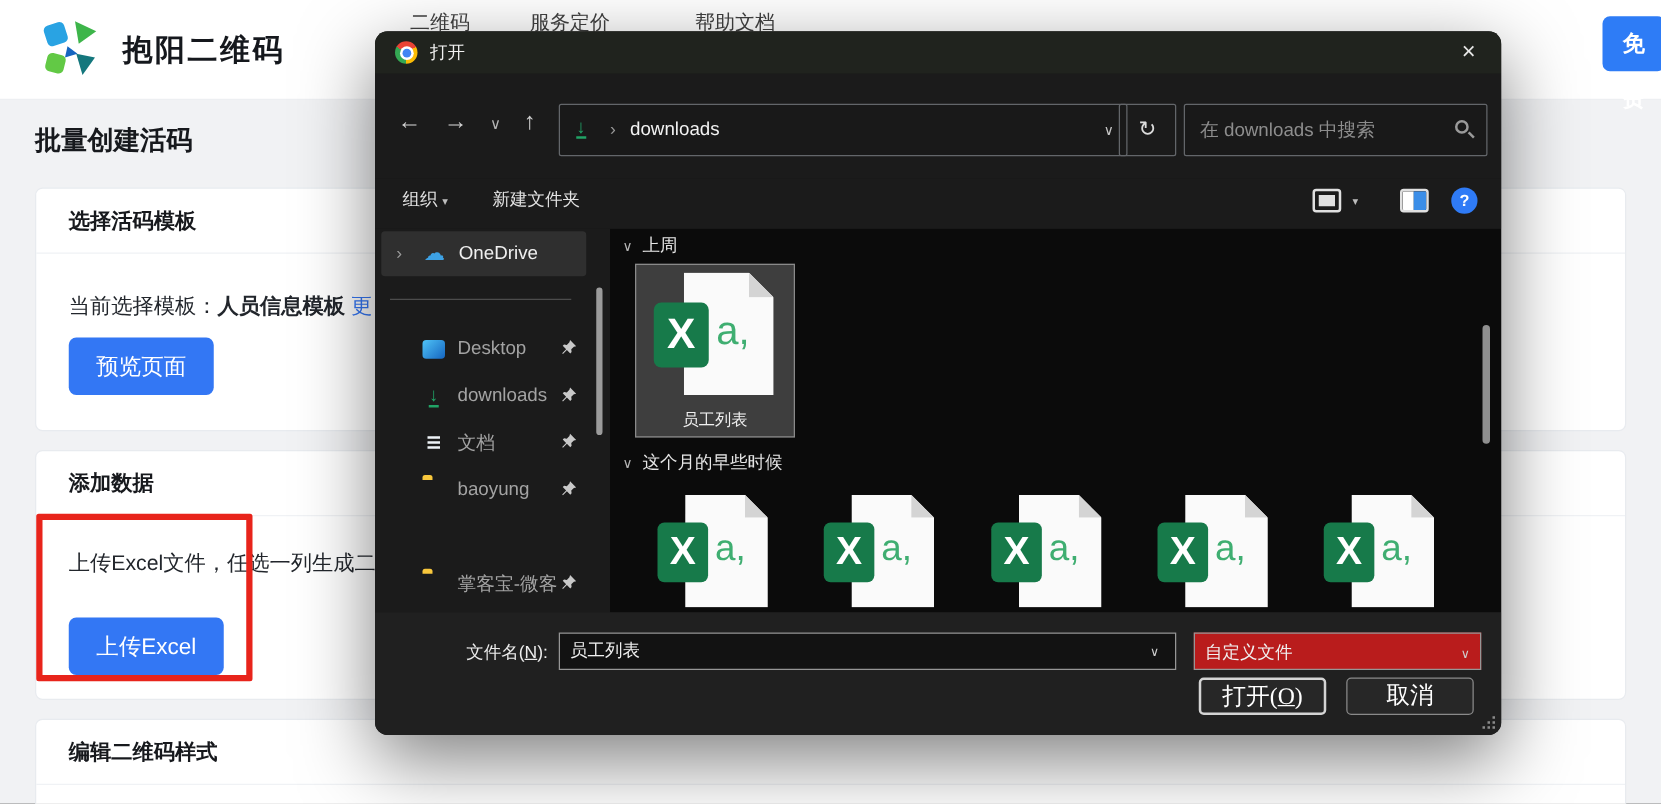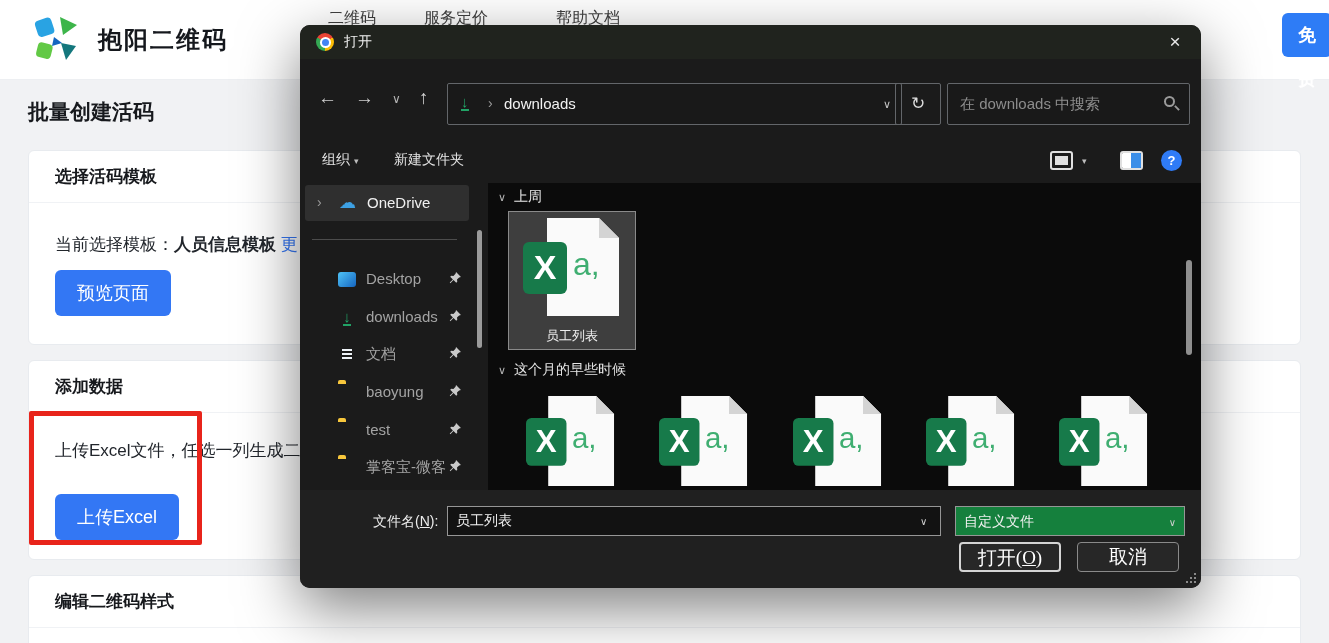--- a/index.html
+++ b/index.html
@@ -99,21 +99,21 @@
     clip-path:polygon(0 0, 100% 100%, 0 100%); }
   .xl-block { position:absolute; left:0; top:26px; width:44px; height:52px; background:#177a4a; border-radius:6px; color:#fff; font-weight:bold; font-size:34px; text-align:center; line-height:50px; }
   .xl-a { position:absolute; left:50px; top:30px; color:#3fae71; font-size:32px; }
   .row2 .xlicon { transform:scale(.92); transform-origin:top center; left:14px; }
   .file-scroll { position:absolute; right:9px; top:77px; width:6px; height:95px; background:#8f8f8f; border-radius:3px; }
   
   .dlg-footer { position:absolute; left:0; right:0; bottom:0; height:98px; background:#202020; }
   .fn-label { position:absolute; left:73px; top:23px; font-size:14px; color:#ececec; }
   .fn-input { position:absolute; left:147px; top:16px; width:494px; height:30px; background:#121212; border:1px solid #969696; color:#f0f0f0; font-size:14px; padding:0 24px 0 8px; font-family:"Liberation Sans", sans-serif; }
   .fn-caret { position:absolute; left:620px; top:26px; font-size:10px; color:#cfcfcf; }
-  .ft-combo { position:absolute; left:655px; top:16px; width:230px; height:30px; background:#15803d; border:1px solid #969696; }
+  .ft-combo { position:absolute; left:655px; top:16px; width:230px; height:30px; background:#b91c1c; border:1px solid #969696; }
   .ft-text { position:absolute; left:8px; top:6px; font-size:14px; color:#f0f0f0; }
   .ft-caret { position:absolute; right:8px; top:10px; font-size:10px; color:#cfcfcf; }
   .dlg-btn { position:absolute; top:52px; width:102px; height:30px; background:#272727; color:#fff; font-size:19px; text-align:center; line-height:27px; border-radius:4px; font-family:Liberation Serif, serif; }
   .btn-open { left:659px; border:2px solid #d4d4d4; }
   .btn-cancel { left:777px; border:1px solid #8a8a8a; line-height:28px; }
   .grip { position:absolute; right:5px; bottom:5px; width:10px; height:10px; }
   .grip::after { content:""; position:absolute; right:0; top:0; width:2px; height:2px; background:#8a8a8a; box-shadow:-4px 4px #8a8a8a, 0 4px #8a8a8a, -8px 8px #8a8a8a, -4px 8px #8a8a8a, 0 8px #8a8a8a; }
   u { text-decoration:underline; }
 </style>
 </head>
@@ -221,27 +221,20 @@
             <path d="M9.2 1.2l5.6 5.6-2.1.5-2.4 2.4.3 2.5-1.2 1.2-3.1-3.1-3.6 3.6-.7-.7 3.6-3.6-3.1-3.1 1.2-1.2 2.5.3 2.4-2.4z"></path>
           </svg>
       </div>
       <div class="sb-item" style="top:194px">
         <span class="sb-icon"><span class="folder-ico"></span></span>
         <span class="sb-label">baoyung</span>
         <svg class="pin" viewBox="0 0 16 16">
             <path d="M9.2 1.2l5.6 5.6-2.1.5-2.4 2.4.3 2.5-1.2 1.2-3.1-3.1-3.6 3.6-.7-.7 3.6-3.6-3.1-3.1 1.2-1.2 2.5.3 2.4-2.4z"></path>
           </svg>
       </div>
-      <div class="sb-item" style="top:232px">
-        <span class="sb-icon"><span class="folder-ico"></span></span>
-        <span class="sb-label">test</span>
-        <svg class="pin" viewBox="0 0 16 16">
-            <path d="M9.2 1.2l5.6 5.6-2.1.5-2.4 2.4.3 2.5-1.2 1.2-3.1-3.1-3.6 3.6-.7-.7 3.6-3.6-3.1-3.1 1.2-1.2 2.5.3 2.4-2.4z"></path>
-          </svg>
-      </div>
       <div class="sb-item" style="top:269px">
         <span class="sb-icon"><span class="folder-ico"></span></span>
         <span class="sb-label">掌客宝-微客</span>
         <svg class="pin" viewBox="0 0 16 16">
             <path d="M9.2 1.2l5.6 5.6-2.1.5-2.4 2.4.3 2.5-1.2 1.2-3.1-3.1-3.6 3.6-.7-.7 3.6-3.6-3.1-3.1 1.2-1.2 2.5.3 2.4-2.4z"></path>
           </svg>
       </div>
       <div class="sb-item" style="top:306px">
         
         

